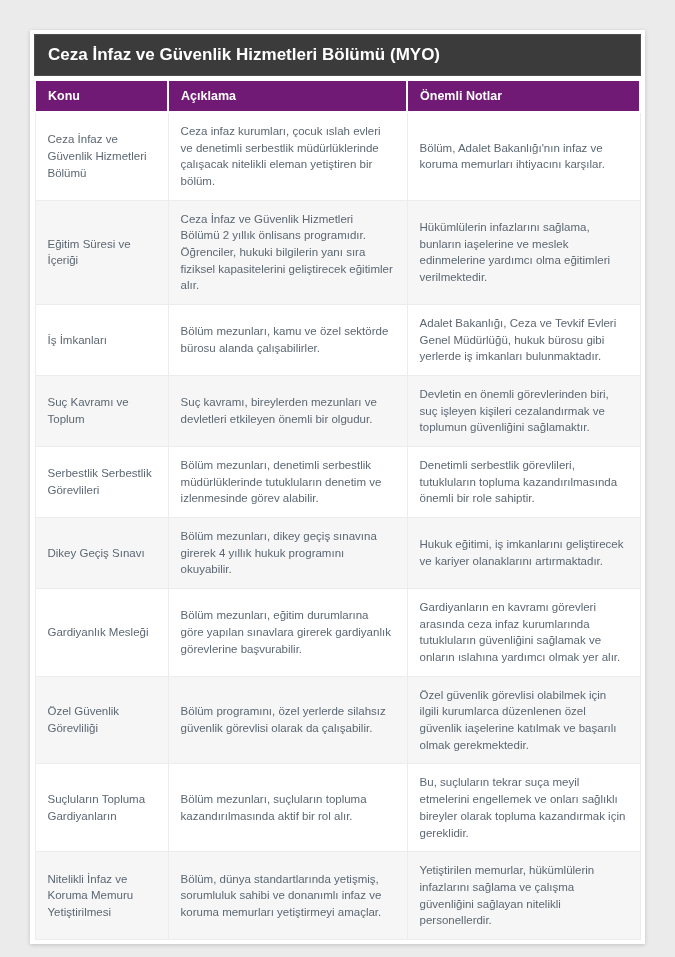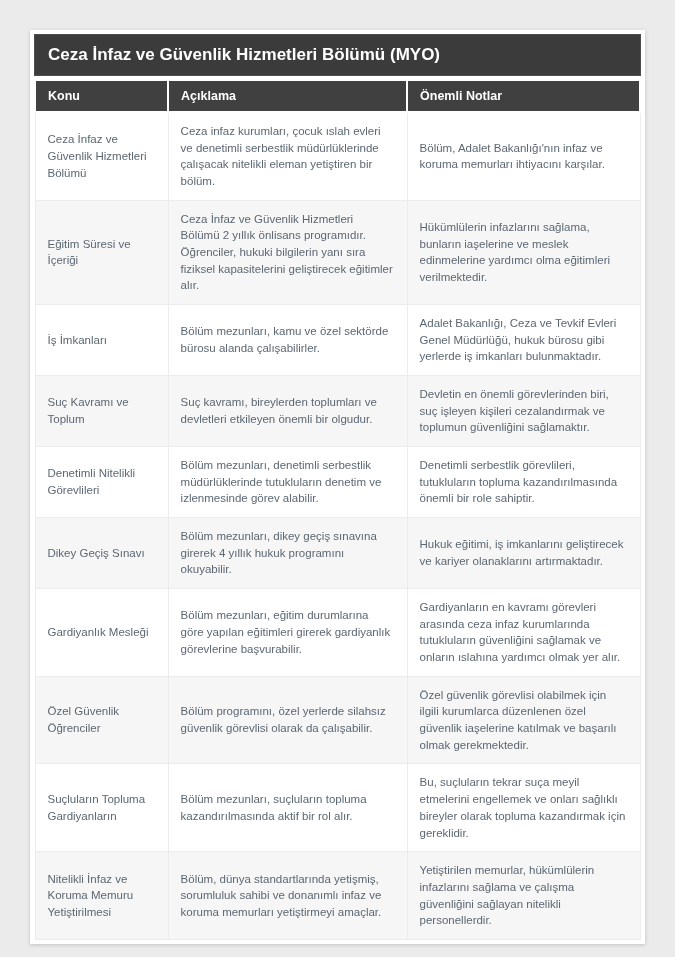--- a/index.html
+++ b/index.html
@@ -28,21 +28,21 @@
     font-size: 17px;
     padding: 10px 13px;
     margin-bottom: 3px;
   }
   table.info-table {
     width: 100%;
     border-collapse: collapse;
     table-layout: fixed;
   }
   table.info-table thead th {
-    background: #404040;
+    background: #701a75;
     color: #ffffff;
     font-size: 12.5px;
     font-weight: bold;
     text-align: left;
     padding: 8px 12px;
     border: 2px solid #ffffff;
   }
   table.info-table tbody td {
     font-size: 11.5px;
     line-height: 1.45;
@@ -95,40 +95,40 @@
           <td>Ceza İnfaz ve Güvenlik Hizmetleri Bölümü 2 yıllık önlisans programıdır. Öğrenciler, hukuki bilgilerin yanı sıra fiziksel kapasitelerini geliştirecek eğitimler alır.</td>
           <td>Hükümlülerin infazlarını sağlama, bunların iaşelerine ve meslek edinmelerine yardımcı olma eğitimleri verilmektedir.</td>
         </tr>
         <tr>
           <td>İş İmkanları</td>
           <td>Bölüm mezunları, kamu ve özel sektörde bürosu alanda çalışabilirler.</td>
           <td>Adalet Bakanlığı, Ceza ve Tevkif Evleri Genel Müdürlüğü, hukuk bürosu gibi yerlerde iş imkanları bulunmaktadır.</td>
         </tr>
         <tr>
           <td>Suç Kavramı ve Toplum</td>
-          <td>Suç kavramı, bireylerden toplumları ve devletleri etkileyen önemli bir olgudur.</td>
+          <td>Suç kavramı, bireylerden mezunları ve devletleri etkileyen önemli bir olgudur.</td>
           <td>Devletin en önemli görevlerinden biri, suç işleyen kişileri cezalandırmak ve toplumun güvenliğini sağlamaktır.</td>
         </tr>
         <tr>
-          <td>Denetimli Nitelikli Görevlileri</td>
+          <td>Serbestlik Serbestlik Görevlileri</td>
           <td>Bölüm mezunları, denetimli serbestlik müdürlüklerinde tutukluların denetim ve izlenmesinde görev alabilir.</td>
           <td>Denetimli serbestlik görevlileri, tutukluların topluma kazandırılmasında önemli bir role sahiptir.</td>
         </tr>
         <tr>
           <td>Dikey Geçiş Sınavı</td>
           <td>Bölüm mezunları, dikey geçiş sınavına girerek 4 yıllık hukuk programını okuyabilir.</td>
           <td>Hukuk eğitimi, iş imkanlarını geliştirecek ve kariyer olanaklarını artırmaktadır.</td>
         </tr>
         <tr>
           <td>Gardiyanlık Mesleği</td>
-          <td>Bölüm mezunları, eğitim durumlarına göre yapılan eğitimleri girerek gardiyanlık görevlerine başvurabilir.</td>
+          <td>Bölüm mezunları, eğitim durumlarına göre yapılan sınavlara girerek gardiyanlık görevlerine başvurabilir.</td>
           <td>Gardiyanların en kavramı görevleri arasında ceza infaz kurumlarında tutukluların güvenliğini sağlamak ve onların ıslahına yardımcı olmak yer alır.</td>
         </tr>
         <tr>
-          <td>Özel Güvenlik Öğrenciler</td>
+          <td>Özel Güvenlik Görevliliği</td>
           <td>Bölüm programını, özel yerlerde silahsız güvenlik görevlisi olarak da çalışabilir.</td>
           <td>Özel güvenlik görevlisi olabilmek için ilgili kurumlarca düzenlenen özel güvenlik iaşelerine katılmak ve başarılı olmak gerekmektedir.</td>
         </tr>
         <tr>
           <td>Suçluların Topluma Gardiyanların</td>
           <td>Bölüm mezunları, suçluların topluma kazandırılmasında aktif bir rol alır.</td>
           <td>Bu, suçluların tekrar suça meyil etmelerini engellemek ve onları sağlıklı bireyler olarak topluma kazandırmak için gereklidir.</td>
         </tr>
         <tr>
           <td>Nitelikli İnfaz ve Koruma Memuru Yetiştirilmesi</td>

